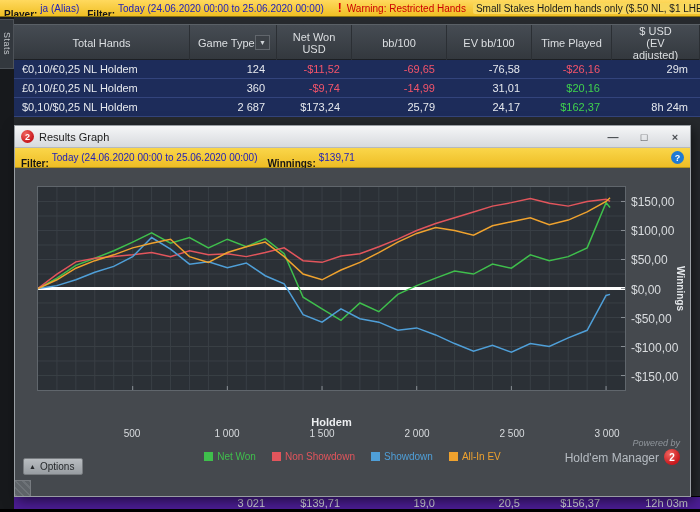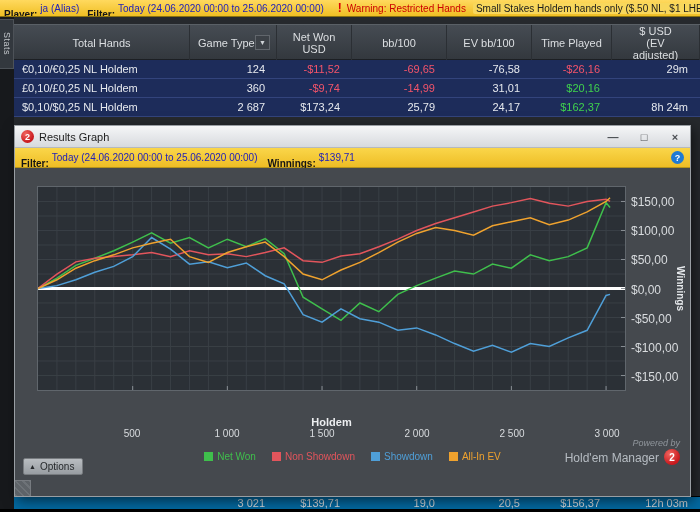--- a/index.html
+++ b/index.html
@@ -37,21 +37,21 @@
     display:flex; align-items:center; justify-content:center; }
 
   #grid-rows { position:absolute; left:14px; top:60px; width:686px; }
   .t-row { display:grid; grid-template-columns:176px 87px 75px 95px 85px 80px 88px;
     height:19px; background:#1d2c5a; border-bottom:1px solid #33447c; font-size:11px; }
   .t-cell { text-align:right; padding-right:12px; line-height:18px; white-space:nowrap; overflow:hidden; }
   .t-cell.first { text-align:left; padding-left:8px; padding-right:0; }
   .c-white { color:#e6e9ee; } .c-red { color:#f4546a; } .c-green { color:#3fd24d; }
 
   #summary-row { position:absolute; left:14px; top:496px; width:686px; height:13px;
-    background:#0369a1; border-top:1px solid #000; font-size:11px; color:#d6d9dc; }
+    background:#4c1d95; border-top:1px solid #000; font-size:11px; color:#d6d9dc; }
   #summary-row .t-cell { line-height:12px; }
   #bottom-edge { position:absolute; left:0; right:0; bottom:0; height:3px; background:#000; }
 
   
   #popup { position:absolute; left:14px; top:125px; width:677px; height:372px;
     background:#464a4f; border:1px solid #999ea3; box-shadow:3px 4px 12px rgba(0,0,0,.55); }
   #popup-titlebar { height:22px; background:linear-gradient(#f5f6f7,#d7dade);
     border-bottom:1px solid #b5b9bd; display:flex; align-items:center; gap:5px; padding:0 2px 0 6px; }
   .app-badge { width:13px; height:13px; border-radius:50%; flex:0 0 13px;
     background:radial-gradient(circle at 35% 30%, #f1655f, #c8181d 70%);

